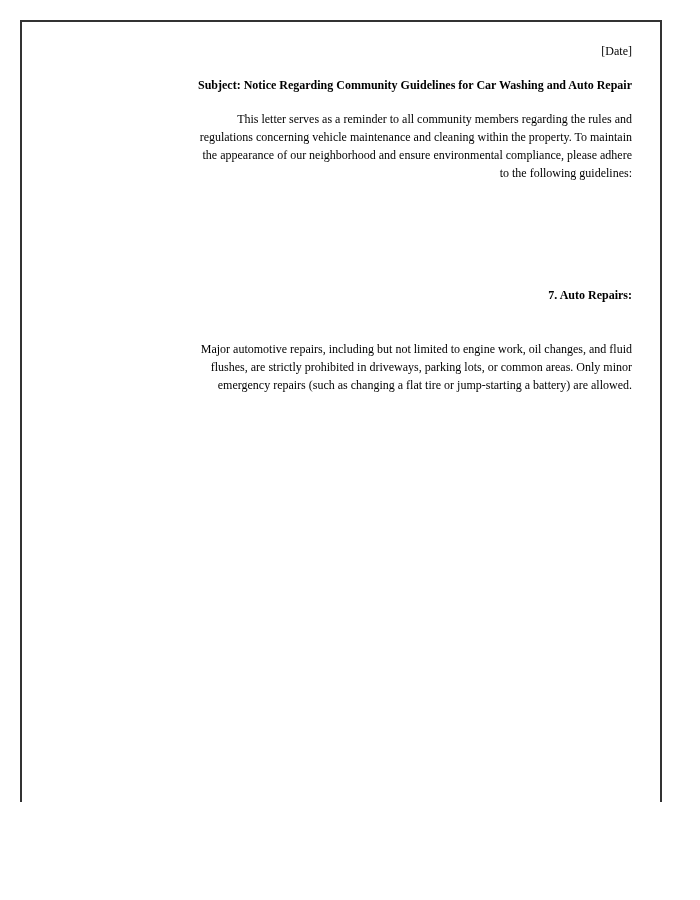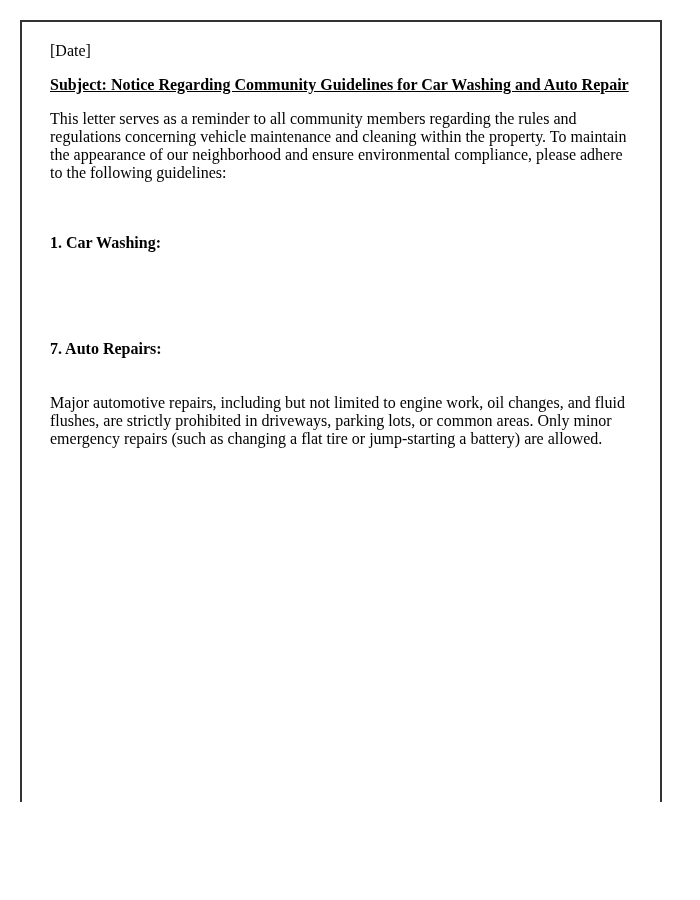--- a/index.html
+++ b/index.html
@@ -25,28 +25,28 @@
     border-top: 2px solid #333333;
     border-left: 2px solid #333333;
     border-right: 2px solid #333333;
     border-bottom: none;
     padding: 20px 28px 0 28px;
     background: #ffffff;
     overflow: hidden;
   }
   .para {
     margin: 0 0 16px 0;
-    font-size: 16px;
+    font-size: 12px;
     line-height: 18px;
     white-space: pre;
     overflow: visible;
+    text-align: right;
   }
   .para.bold {
     font-weight: bold;
-    text-decoration: underline;
   }
   .section-heading {
     display: block;
     font-weight: bold;
   }
   .section-body {
     display: block;
     white-space: pre;
   }
 </style>
@@ -60,21 +60,20 @@
 
   <p class="para bold">Subject: Notice Regarding Community Guidelines for Car Washing and Auto Repair</p>
 
 
   <p class="para">This letter serves as a reminder to all community members regarding the rules and
 regulations concerning vehicle maintenance and cleaning within the property. To maintain
 the appearance of our neighborhood and ensure environmental compliance, please adhere
 to the following guidelines:</p>
 
   <p class="para">
-    <strong class="section-heading">1. Car Washing:</strong>
   </p>
 
   <p class="para">
     <strong class="section-heading">7. Auto Repairs:</strong>
     <span class="section-body">Major automotive repairs, including but not limited to engine work, oil changes, and fluid
 flushes, are strictly prohibited in driveways, parking lots, or common areas. Only minor
 emergency repairs (such as changing a flat tire or jump-starting a battery) are allowed.</span>
   </p>
 
 

